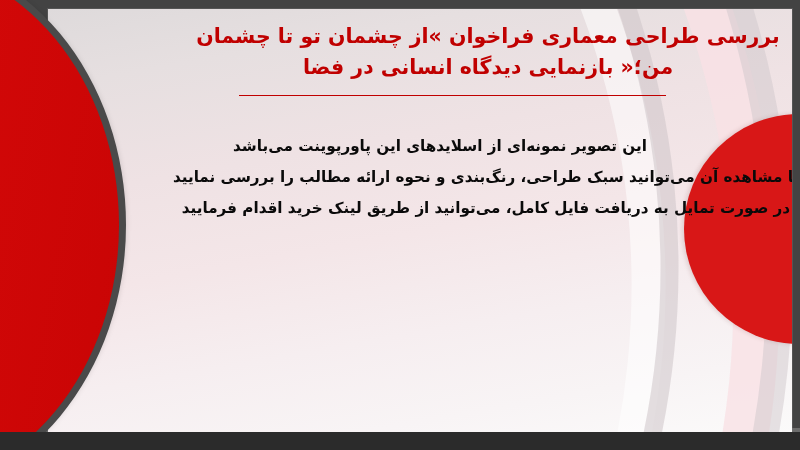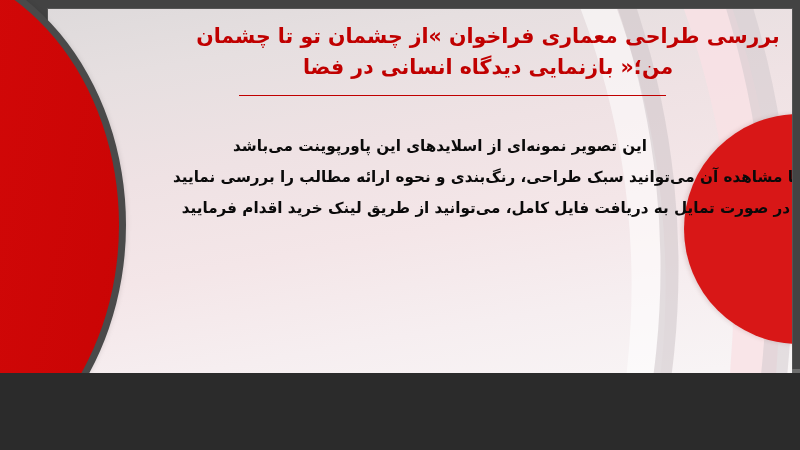--- a/index.html
+++ b/index.html
@@ -3,21 +3,21 @@
 <meta charset="utf-8">
 <style>
   html, body {
     margin: 0;
     padding: 0;
     background: #2b2b2b;
   }
   #slide {
     position: relative;
     width: 800px;
-    height: 373px;
+    height: 432px;
     overflow: hidden;
     font-family: "DejaVu Sans", "Liberation Sans", sans-serif;
     background: #0f766e;
   }
 
   
   .frame-outer {
     position: absolute;
     inset: 0;
     background: #434343;

